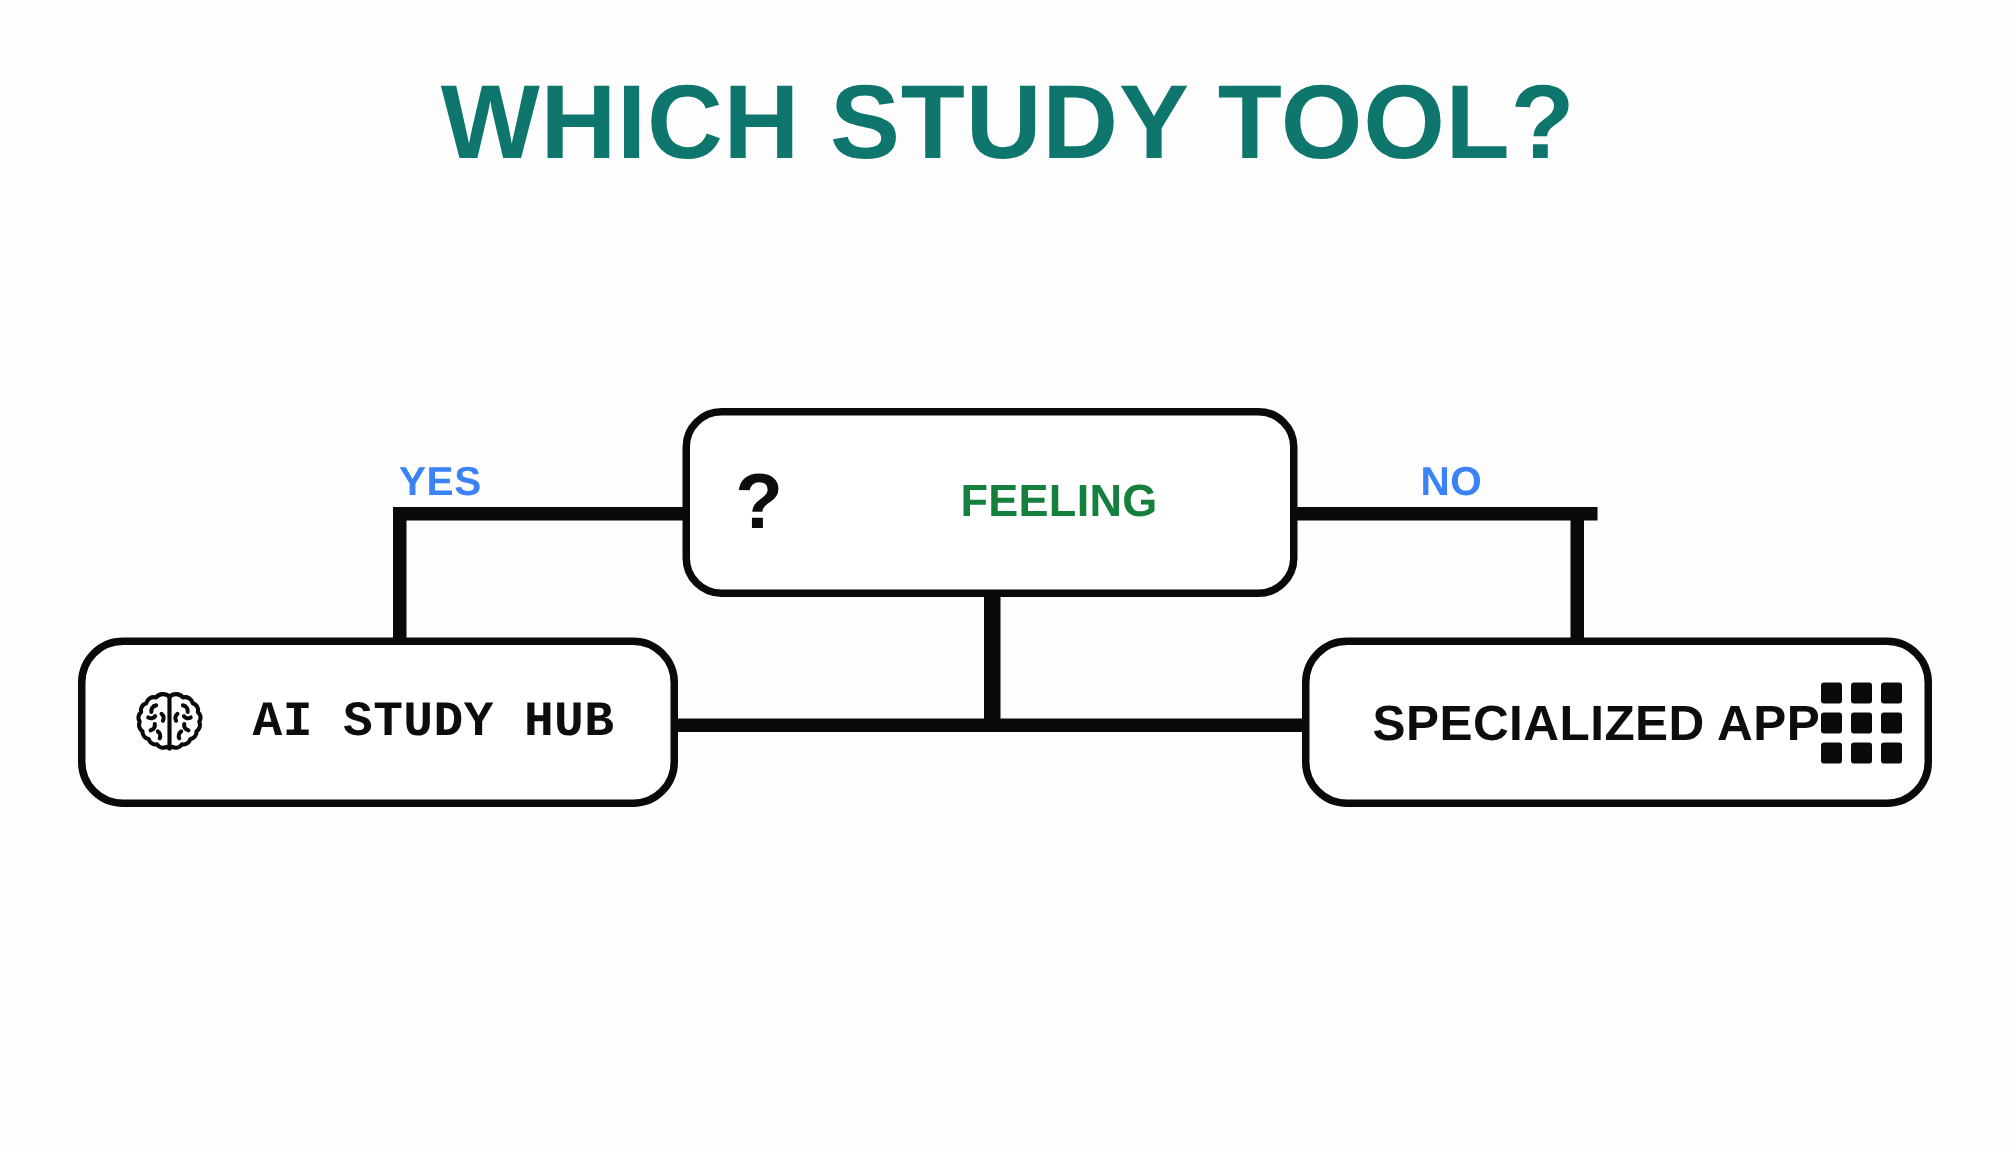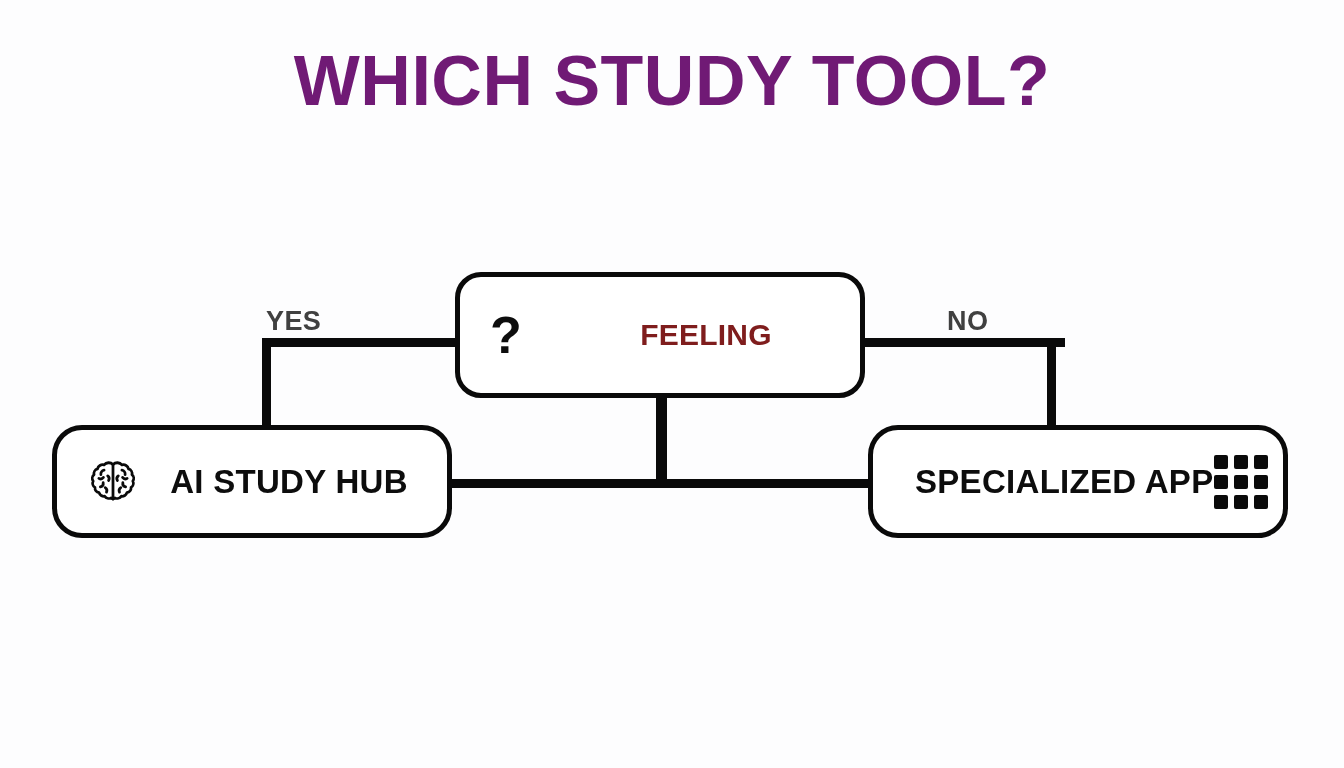--- a/index.html
+++ b/index.html
@@ -28,21 +28,21 @@
   .title {
     position: absolute;
     left: 0;
     top: 46px;
     width: 1344px;
     text-align: center;
     font-family: "Liberation Sans", sans-serif;
     font-size: 70px;
     font-weight: bold;
     letter-spacing: 0.5px;
-    color: #701a75;
+    color: #0f766e;
     line-height: 1;
     white-space: nowrap;
   }
 
   
   .line {
     position: absolute;
     background: #0a0a0a;
   }
 
@@ -129,41 +129,42 @@
     border-radius: 30px;
     justify-content: space-between;
     padding-left: 32px;
     padding-right: 26px;
   }
 
   
   .decision-text {
     font-size: 30px;
     font-weight: bold;
-    color: #7f1d1d;
+    color: #15803d;
     line-height: 1.22;
     text-align: center;
     flex: 1;
     letter-spacing: 0.2px;
   }
   .decision-text .l1 { display: block; }
   .decision-text .l2 { display: block; }
 
   .node-label {
     font-size: 33px;
     font-weight: bold;
     color: #0d0d0d;
     letter-spacing: 0.3px;
     white-space: nowrap;
   }
 
   .node-left .node-label {
     flex: 1;
     text-align: center;
     padding-right: 34px;
+    font-family: Liberation Mono, monospace;
   }
 
   .node-right .node-label {
     flex: 1;
     text-align: center;
     padding-left: 10px;
   }
 
   
   .qmark {
@@ -198,21 +199,21 @@
     height: 14px;
     background: #0a0a0a;
     border-radius: 2px;
   }
 
   
   .branch-label {
     position: absolute;
     font-size: 27px;
     font-weight: bold;
-    color: #404040;
+    color: #3b82f6;
     letter-spacing: 0.4px;
     white-space: nowrap;
   }
   .branch-yes {
     left: 266px;
     top: 306px;
   }
   .branch-no {
     left: 947px;
     top: 306px;

